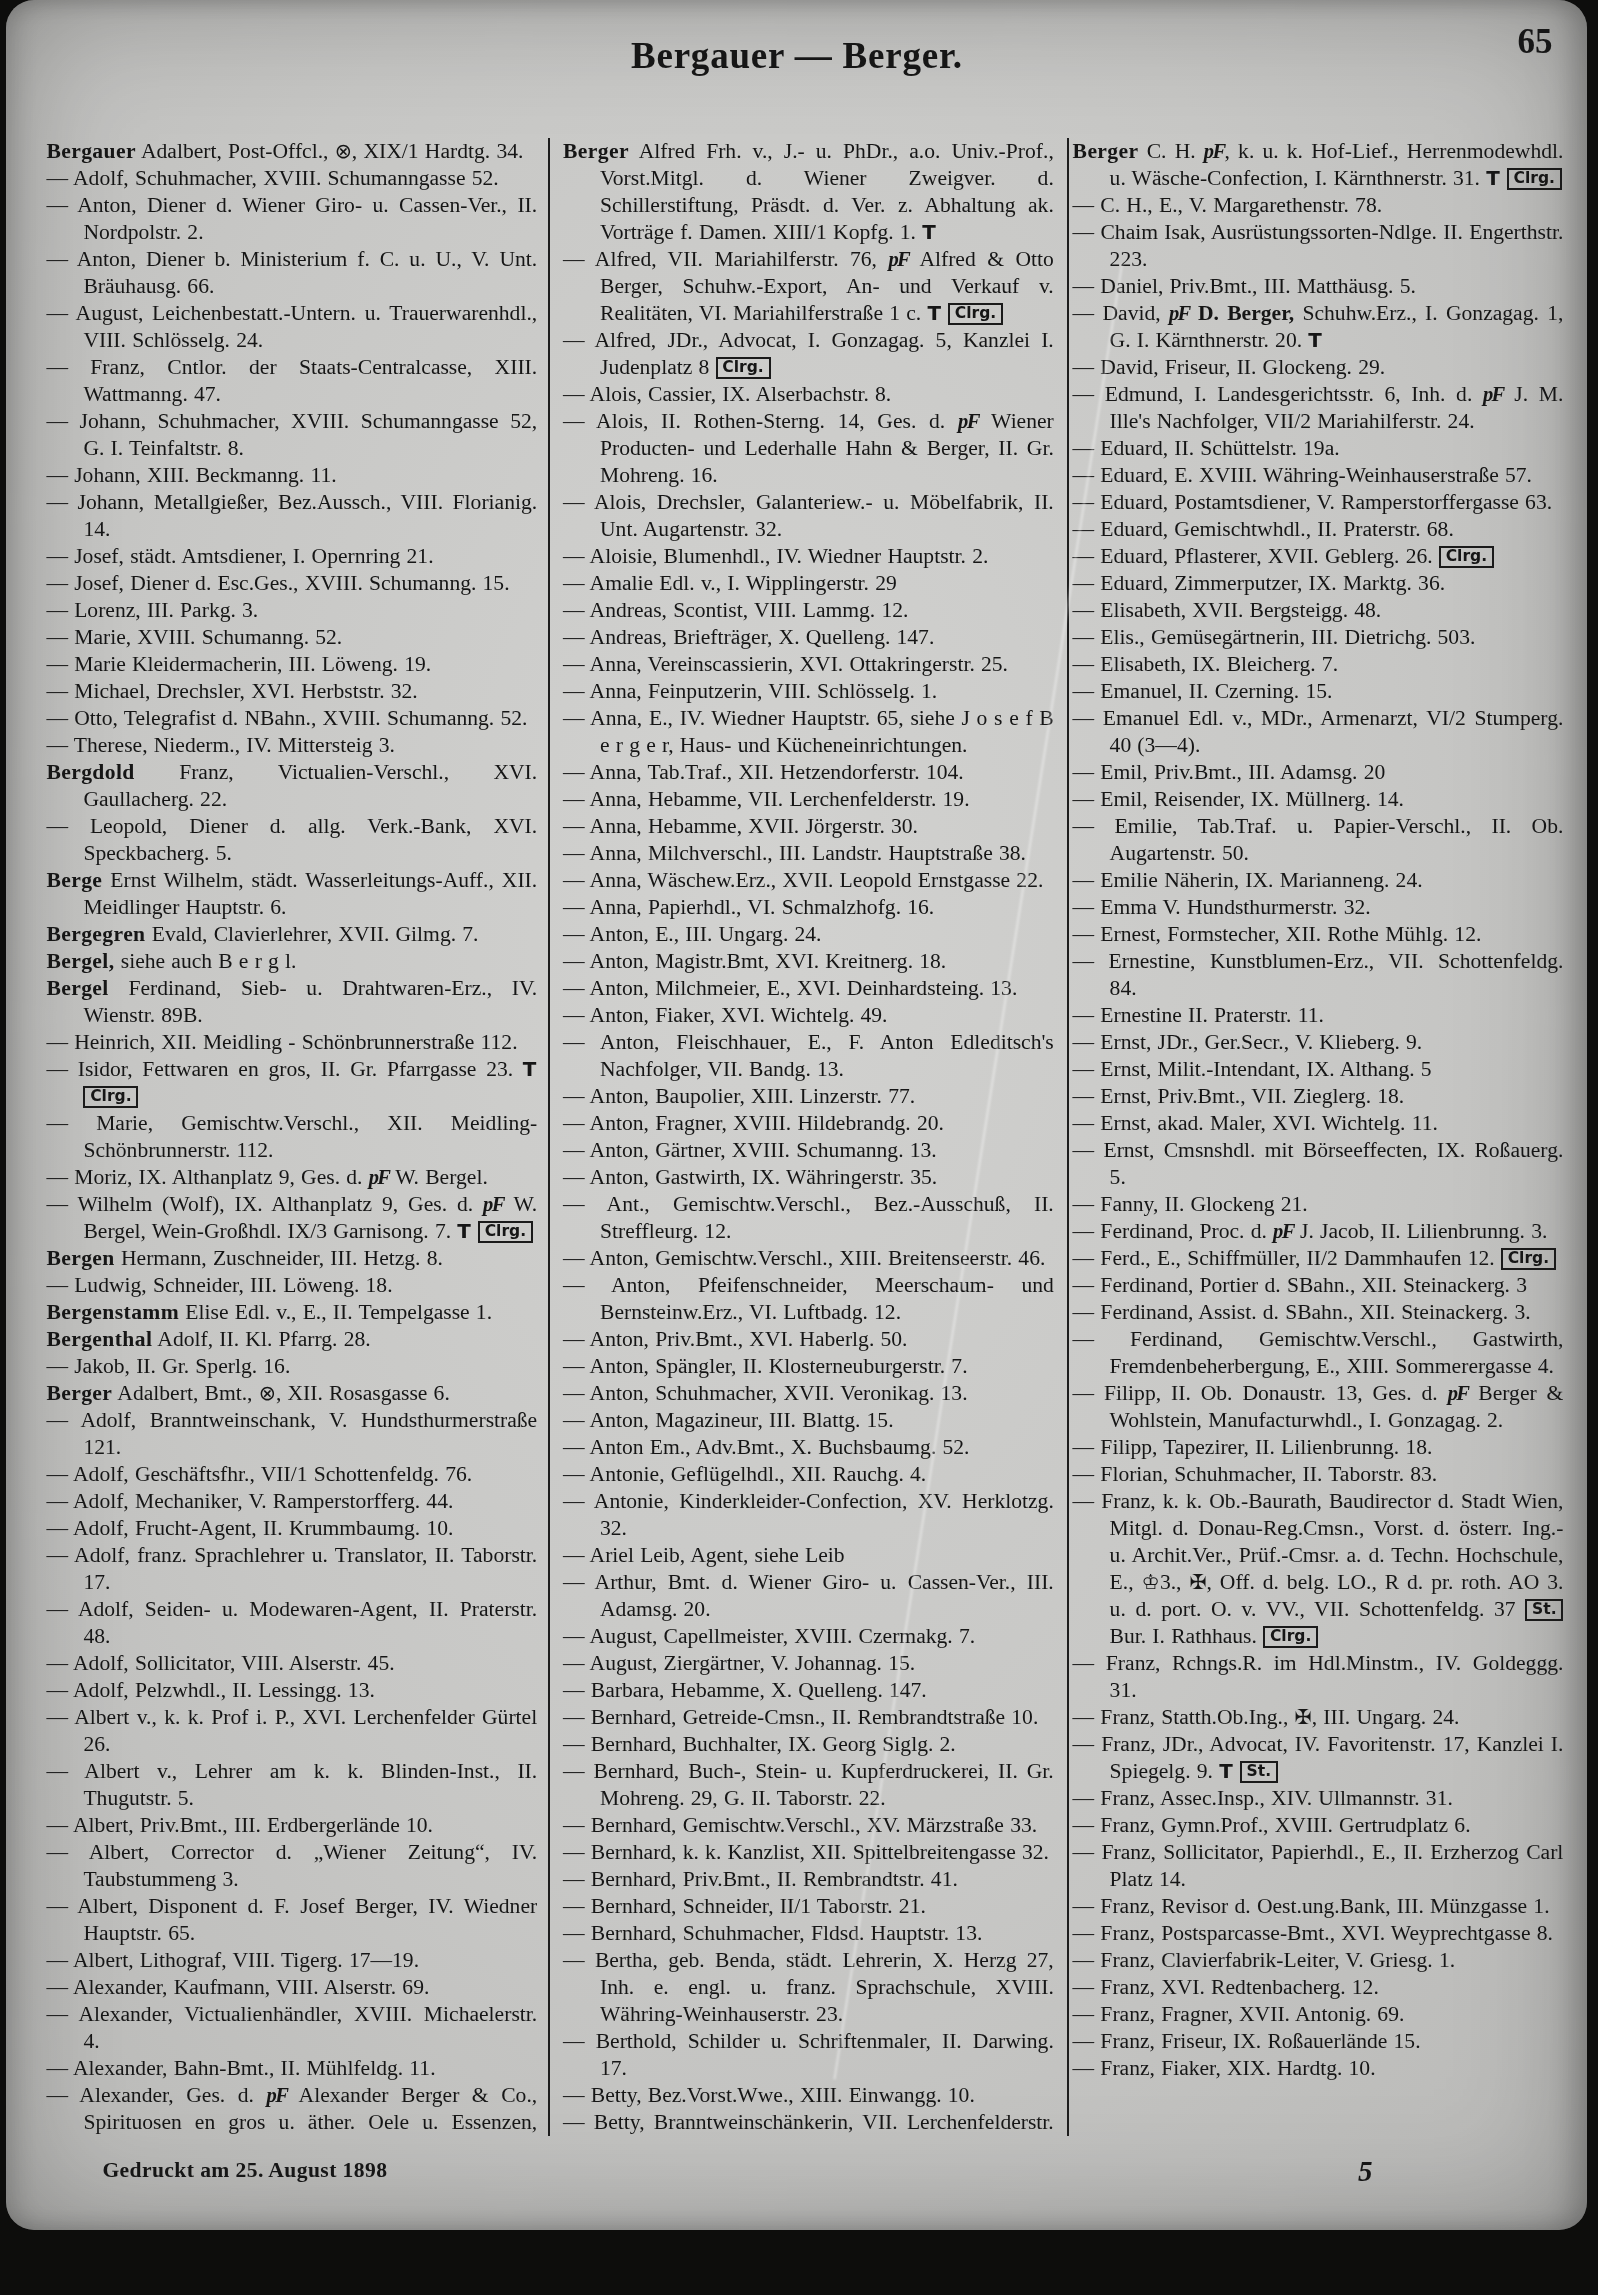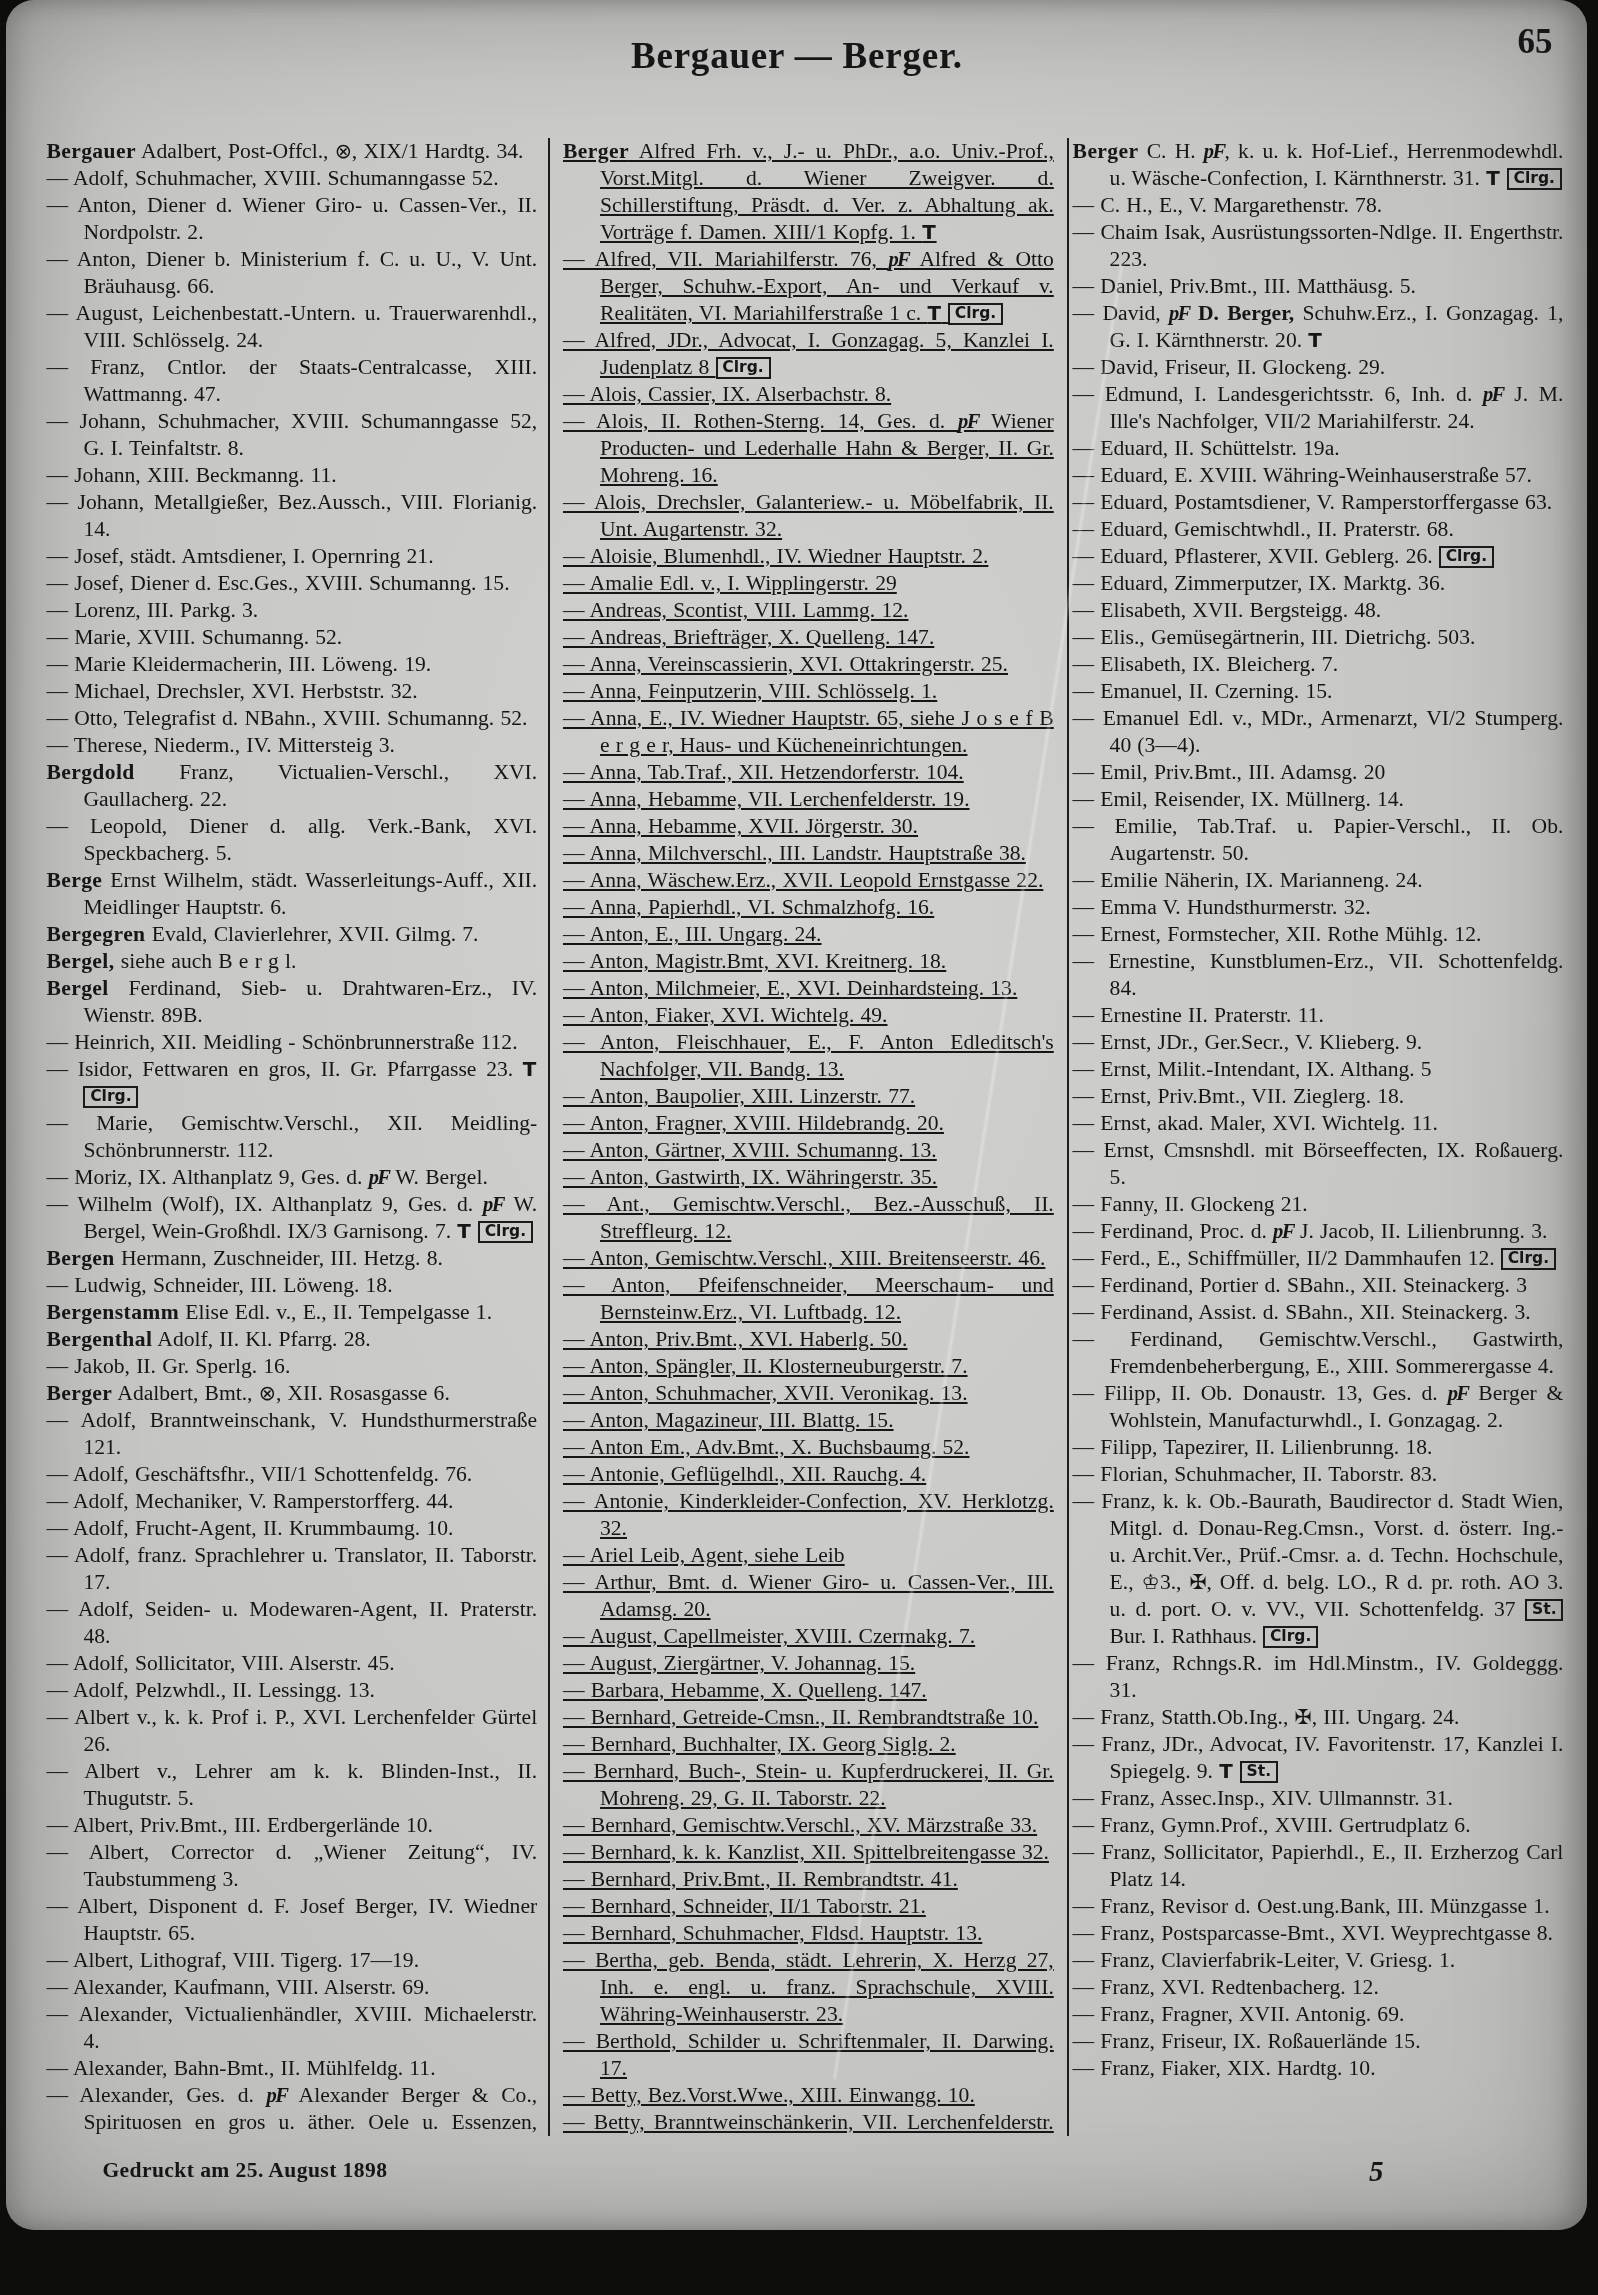--- a/index.html
+++ b/index.html
@@ -31,21 +31,21 @@
   .pageno{
     position:absolute;right:35px;top:22px;font-weight:700;font-size:35px;
   }
   .columns{
     display:flex;margin:8px 24px 0 40px;height:1998px;overflow:hidden;
   }
   .col{
     flex:1 1 0;min-width:0;
   }
   .col-1{padding-right:11px;}
-  .col-2{border-left:2.4px solid #1d1d1d;border-right:2.4px solid #1d1d1d;padding:0 12.8px;text-decoration:underline;}
+  .col-2{border-left:2.4px solid #1d1d1d;border-right:2.4px solid #1d1d1d;padding:0 12.8px;}
   .col-3{padding-left:4px;}
   .entry{
     font-size:21.6px;line-height:27px;text-align:justify;
     padding-left:37px;text-indent:-37px;
     word-spacing:0.8px;
   }
   .hw{font-weight:700;letter-spacing:0.4px;}
   .tel{
     font-family:"DejaVu Sans",sans-serif;font-weight:900;font-size:0.92em;
     letter-spacing:0.8px;
@@ -53,21 +53,21 @@
   .pf{
     font-style:italic;font-weight:700;letter-spacing:-1.6px;font-size:0.95em;
   }
   .boxed{
     display:inline-block;border:2.4px solid #1a1a1a;padding:0 4.8px 1.6px 4.8px;
     font-family:"DejaVu Sans",sans-serif;font-weight:700;font-size:0.72em;
     line-height:1.05;text-indent:0;vertical-align:1.6px;
   }
   .sym{font-family:"DejaVu Sans",sans-serif;font-size:0.95em;}
   .footer{
-    position:absolute;left:96px;right:100px;bottom:37px;height:35px;
+    position:absolute;left:96px;right:111px;bottom:37px;height:35px;
   }
   .printed-note{
     font-size:21.6px;font-weight:600;letter-spacing:0.4px;
   }
   .sheet-mark{
     position:absolute;right:104px;bottom:4.8px;font-size:29px;font-weight:700;font-style:italic;
   }
 </style>
 </head>
 <body>

